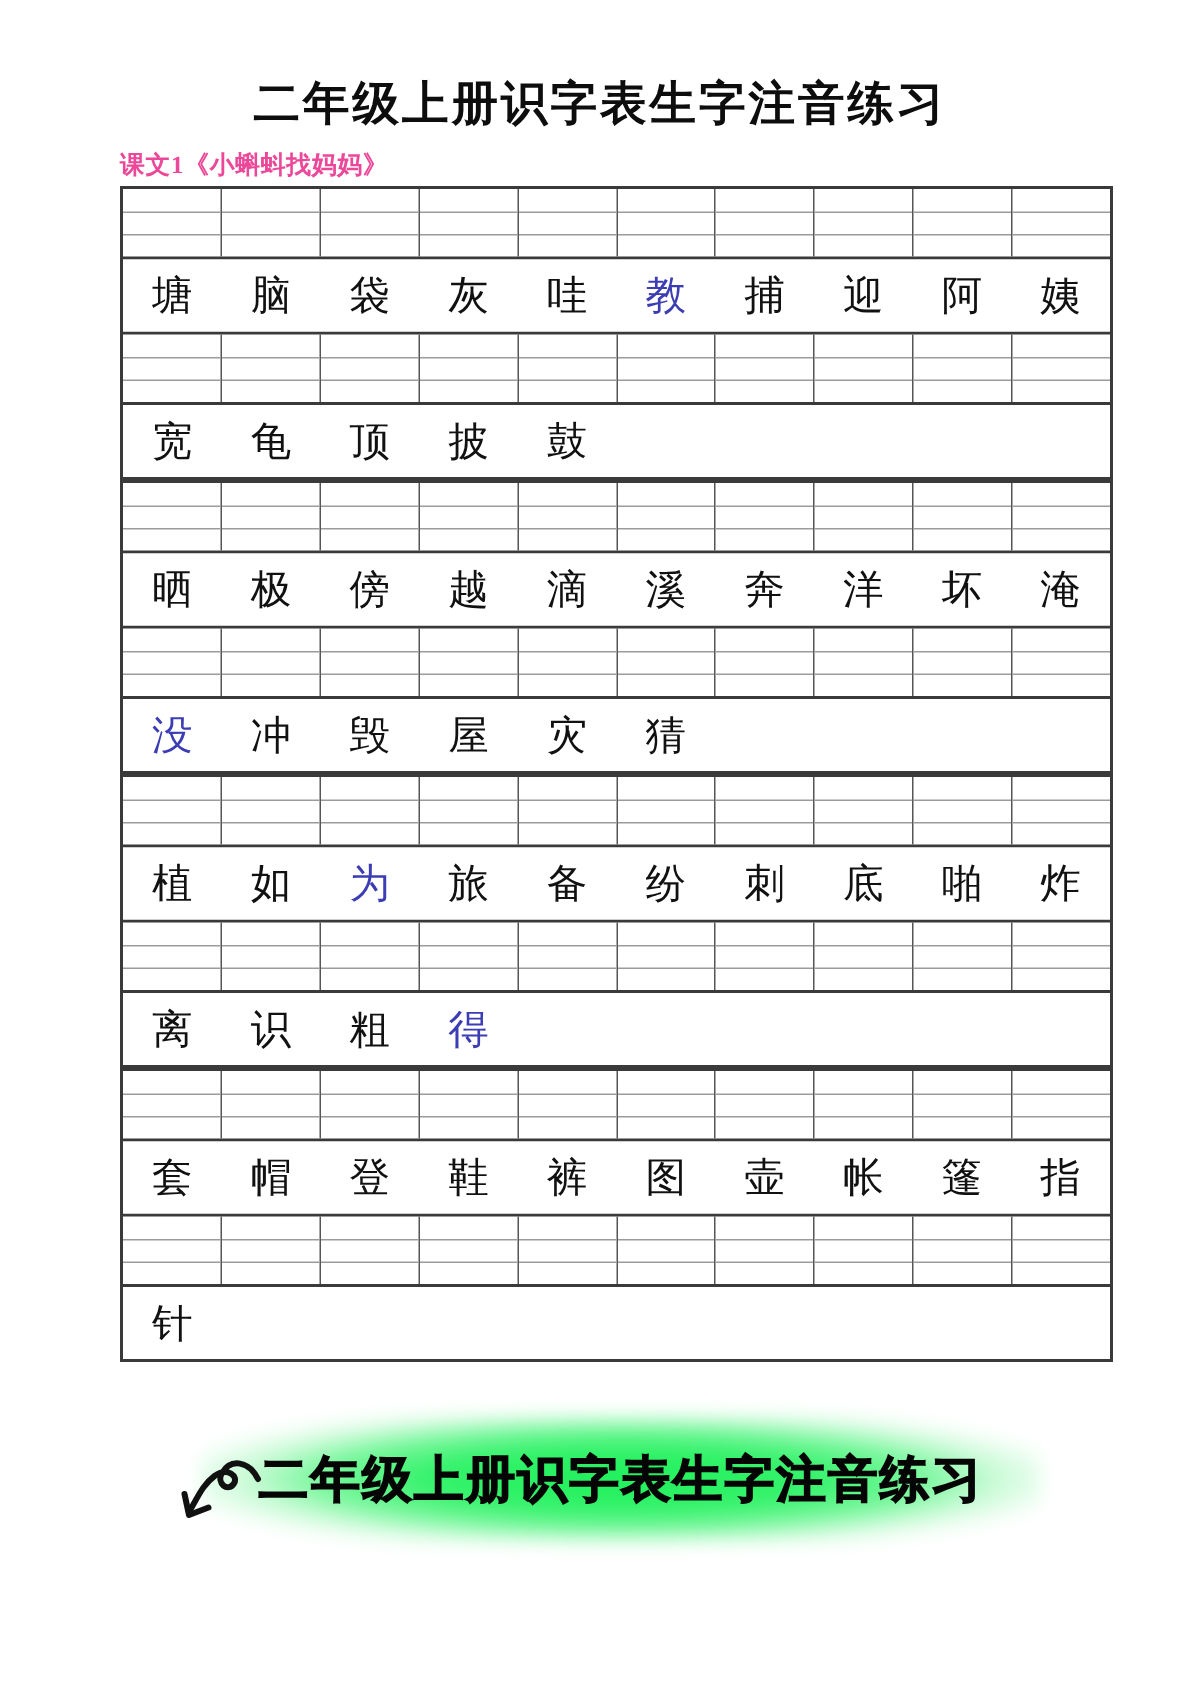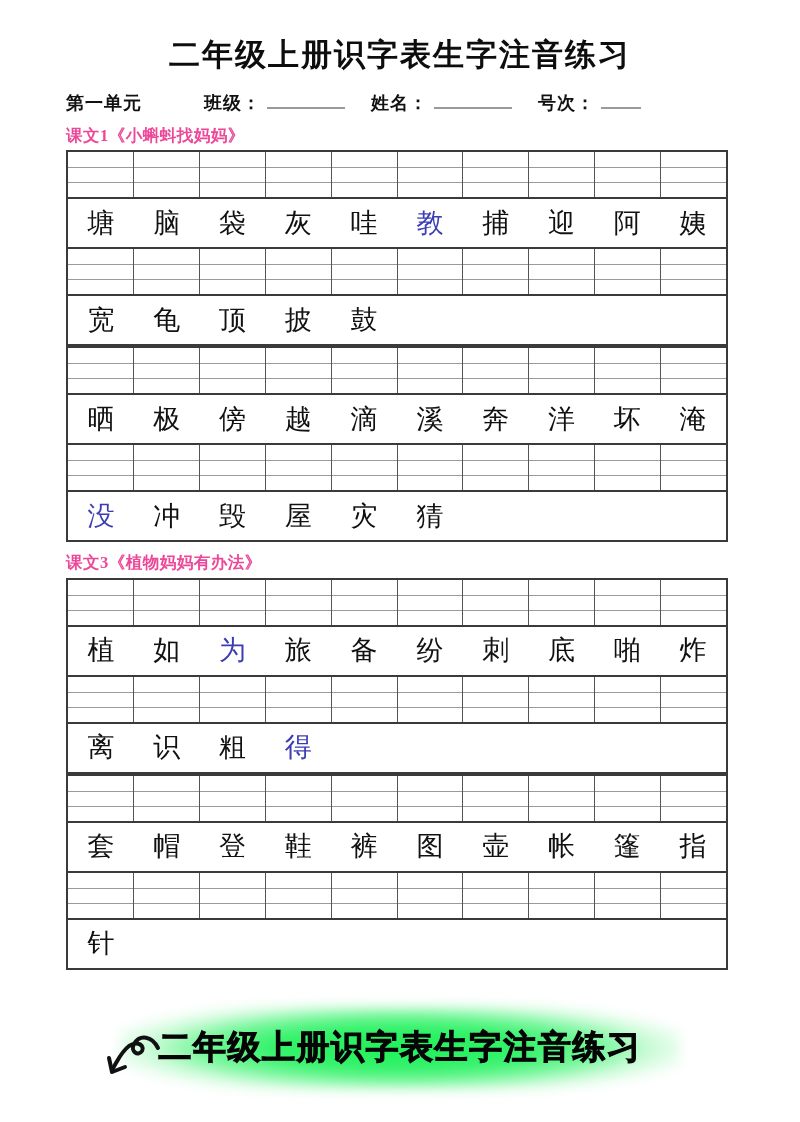--- a/index.html
+++ b/index.html
@@ -14,21 +14,21 @@
     color: #111111;
     overflow: hidden;
     position: relative;
   }
 
   .page {
     position: relative;
     width: 800px;
     height: 892px;
     box-sizing: border-box;
-    padding: 0;
+    padding: 14px;
   }
 
   
   .doc-title {
     text-align: center;
     font-family: "Liberation Serif", "DejaVu Serif", serif;
     font-size: 31px;
     font-weight: bold;
     letter-spacing: 2px;
     color: #0d0d0d;
@@ -194,37 +194,20 @@
     height: 64px;
   }
 </style>
 </head>
 <body>
 
 <div class="page">
 
   <h1 class="doc-title">二年级上册识字表生字注音练习</h1>
 
-  <div class="meta-row">
-    <span class="meta-unit">第一单元</span>
-    <span class="meta-fields">
-      <span class="meta-field">
-        <span class="meta-label">班级：</span>
-        <span class="meta-blank"></span>
-      </span>
-      <span class="meta-field">
-        <span class="meta-label">姓名：</span>
-        <span class="meta-blank"></span>
-      </span>
-      <span class="meta-field">
-        <span class="meta-label">号次：</span>
-        <span class="meta-blank short"></span>
-      </span>
-    </span>
-  </div>
 
   <div id="sections-host">
       <div class="section">
         <div class="section-heading">课文1《小蝌蚪找妈妈》</div>
         <div class="char-table">
           <div class="grid-block">
             <div class="pinyin-band">
               <div class="pinyin-cell">
                 <div class="ln l1"></div>
                 <div class="ln l2"></div>
@@ -447,21 +430,20 @@
               <div class="char-slot">猜</div>
               <div class="char-slot empty"></div>
               <div class="char-slot empty"></div>
               <div class="char-slot empty"></div>
               <div class="char-slot empty"></div>
             </div>
           </div>
         </div>
       </div>
       <div class="section">
-        <div class="section-heading">课文3《植物妈妈有办法》</div>
         <div class="char-table">
           <div class="grid-block">
             <div class="pinyin-band">
               <div class="pinyin-cell">
                 <div class="ln l1"></div>
                 <div class="ln l2"></div>
               </div>
               <div class="pinyin-cell">
                 <div class="ln l1"></div>
                 <div class="ln l2"></div>

